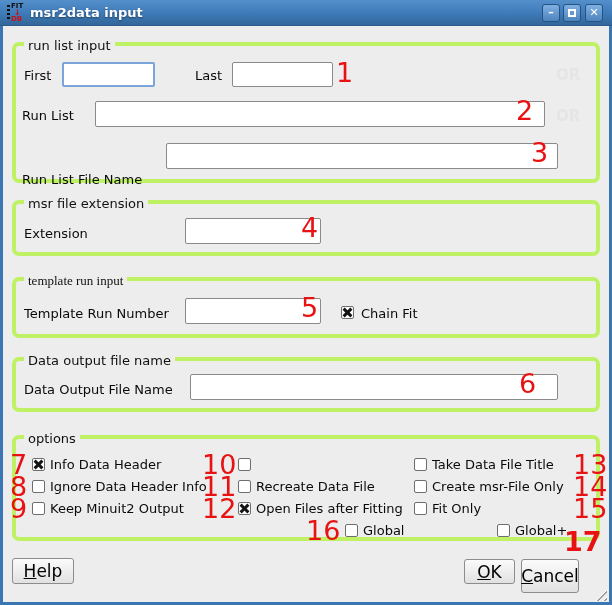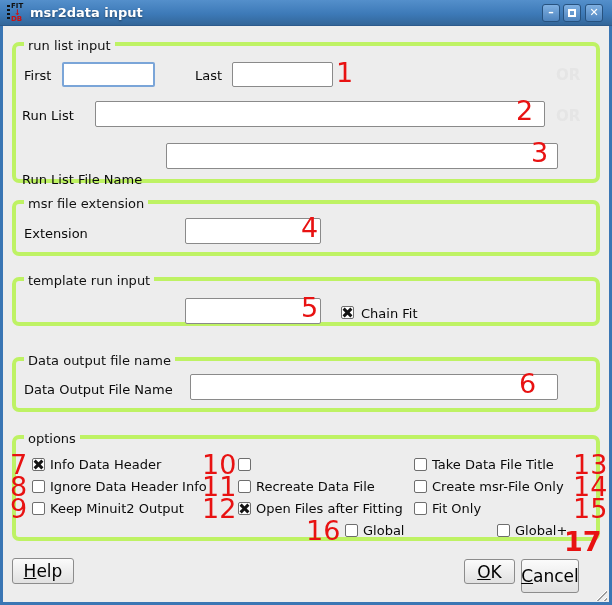--- a/index.html
+++ b/index.html
@@ -121,23 +121,24 @@
   <input class="tin" style="left: 166px; top: 143px; width: 392px; height: 26px;" value="">
   <span class="ann" style="left:531px; top:139px;">3</span>
 
   <div class="group" style="left:12px; top:200px; width:588px; height:56px;">
     <span class="group-title">msr file extension</span>
   </div>
   <span class="lbl" style="left:24px; top:226px;">Extension</span>
   <input class="tin" style="left: 185px; top: 218px; width: 136px; height: 26px;" value="">
   <span class="ann" style="left:301px; top:214px;">4</span>
 
-  <div class="group" style="left:12px; top:277px; width:588px; height:49px;">
+  <div class="group" style="left:12px; top:277px; width:588px; height:61px;font-family:Liberation Serif, serif;">
     <span class="group-title">template run input</span>
   </div>
+  <span class="lbl" style="left:24px; top:306px;">Template Run Number</span>
   <input class="tin" style="left: 185px; top: 298px; width: 136px; height: 26px;" value="">
   <span class="ann" style="left:301px; top:294px;">5</span>
   <span class="cb checked" style="left:341px; top:306px;"></span>
   <span class="lbl" style="left:361px; top:306px;">Chain Fit</span>
 
   <div class="group" style="left:12px; top:357px; width:588px; height:55px;">
     <span class="group-title">Data output file name</span>
   </div>
   <span class="lbl" style="left:24px; top:382px;">Data Output File Name</span>
   <input class="tin" style="left: 190px; top: 374px; width: 368px; height: 26px;" value="">

